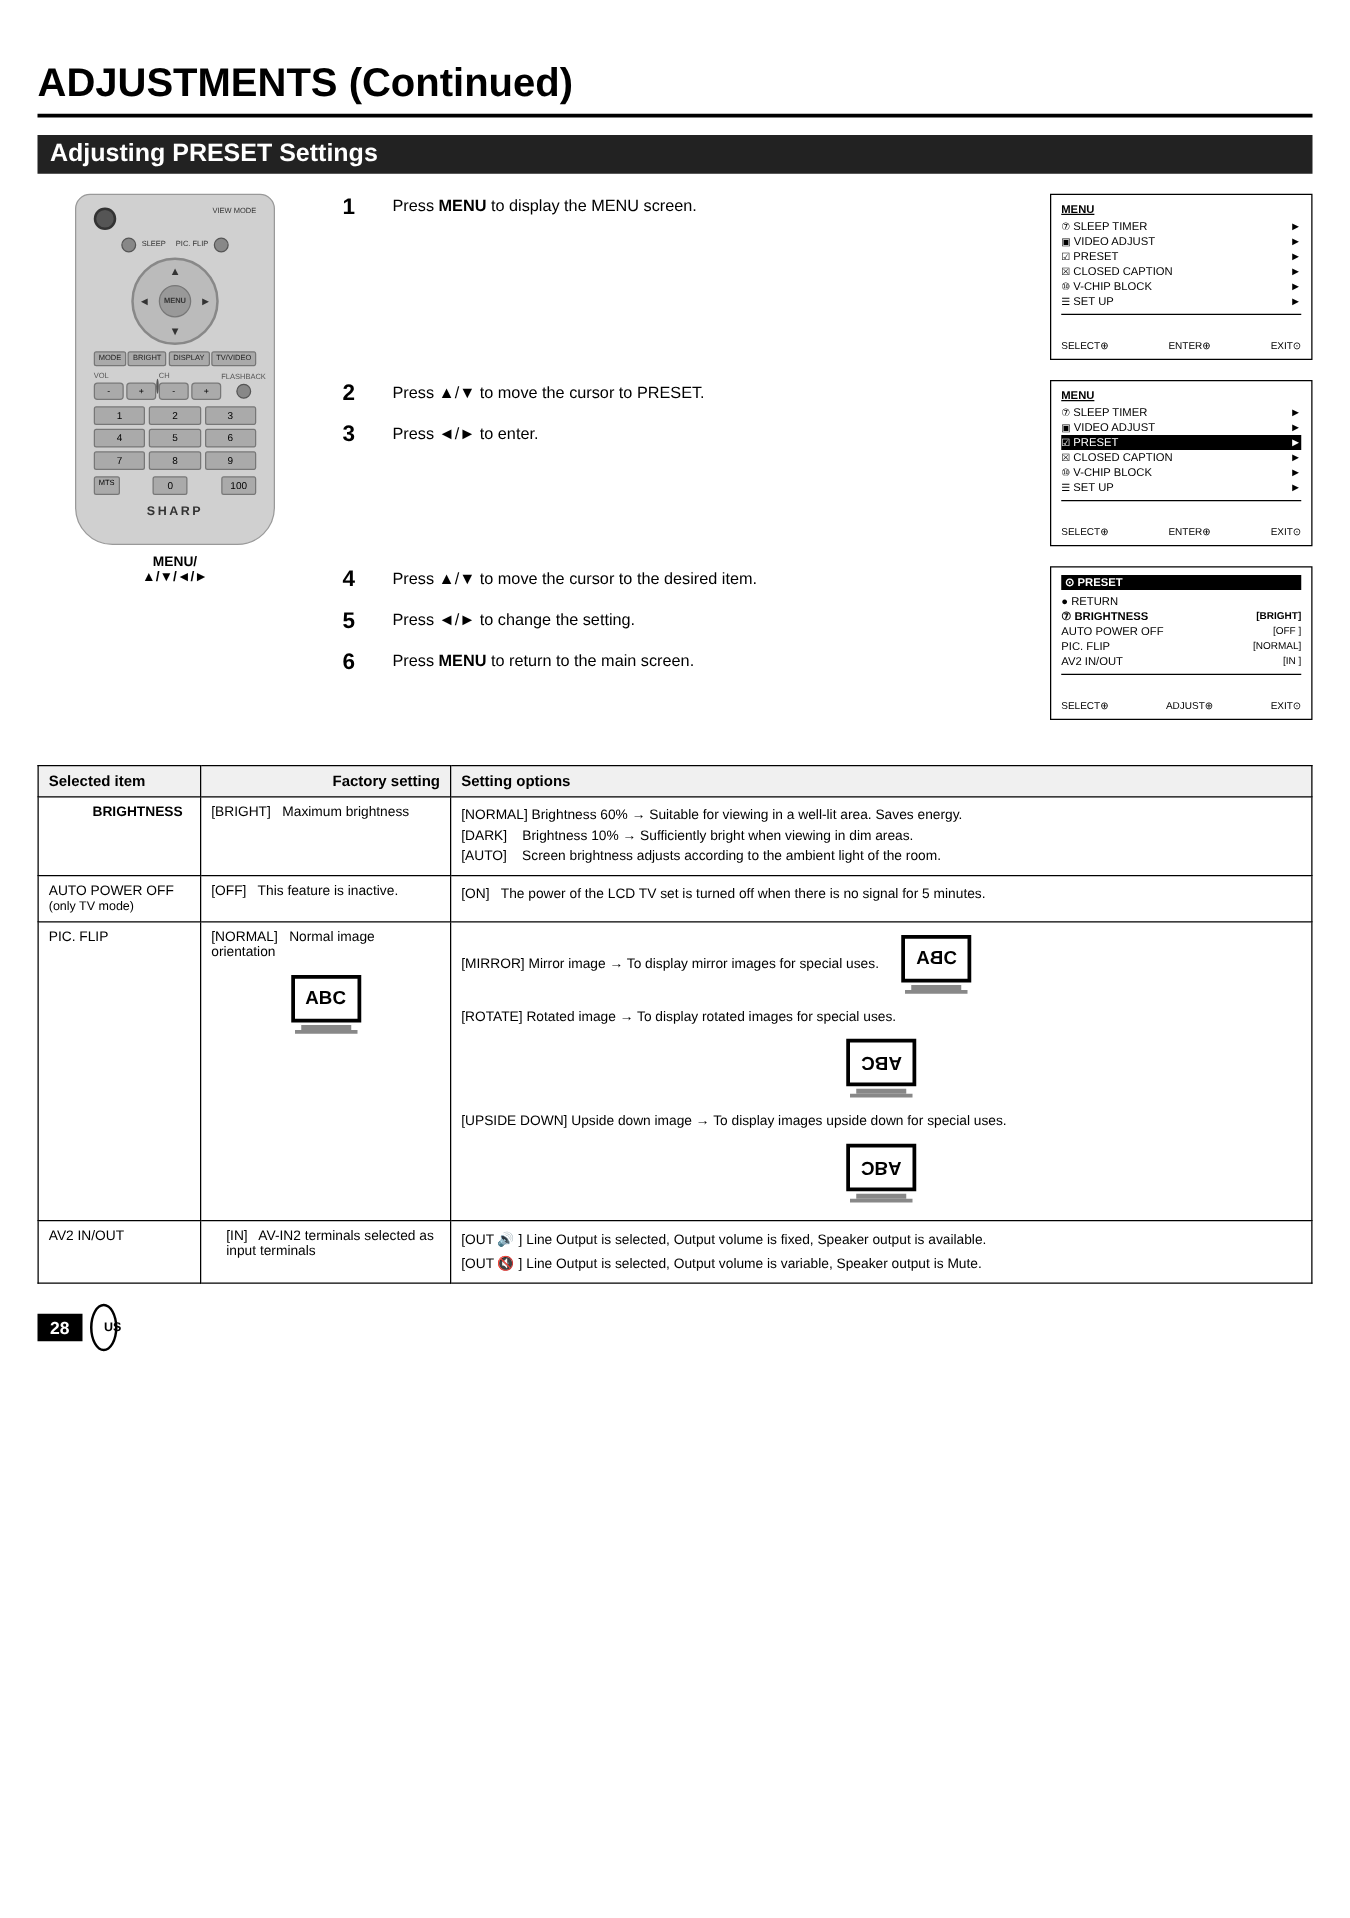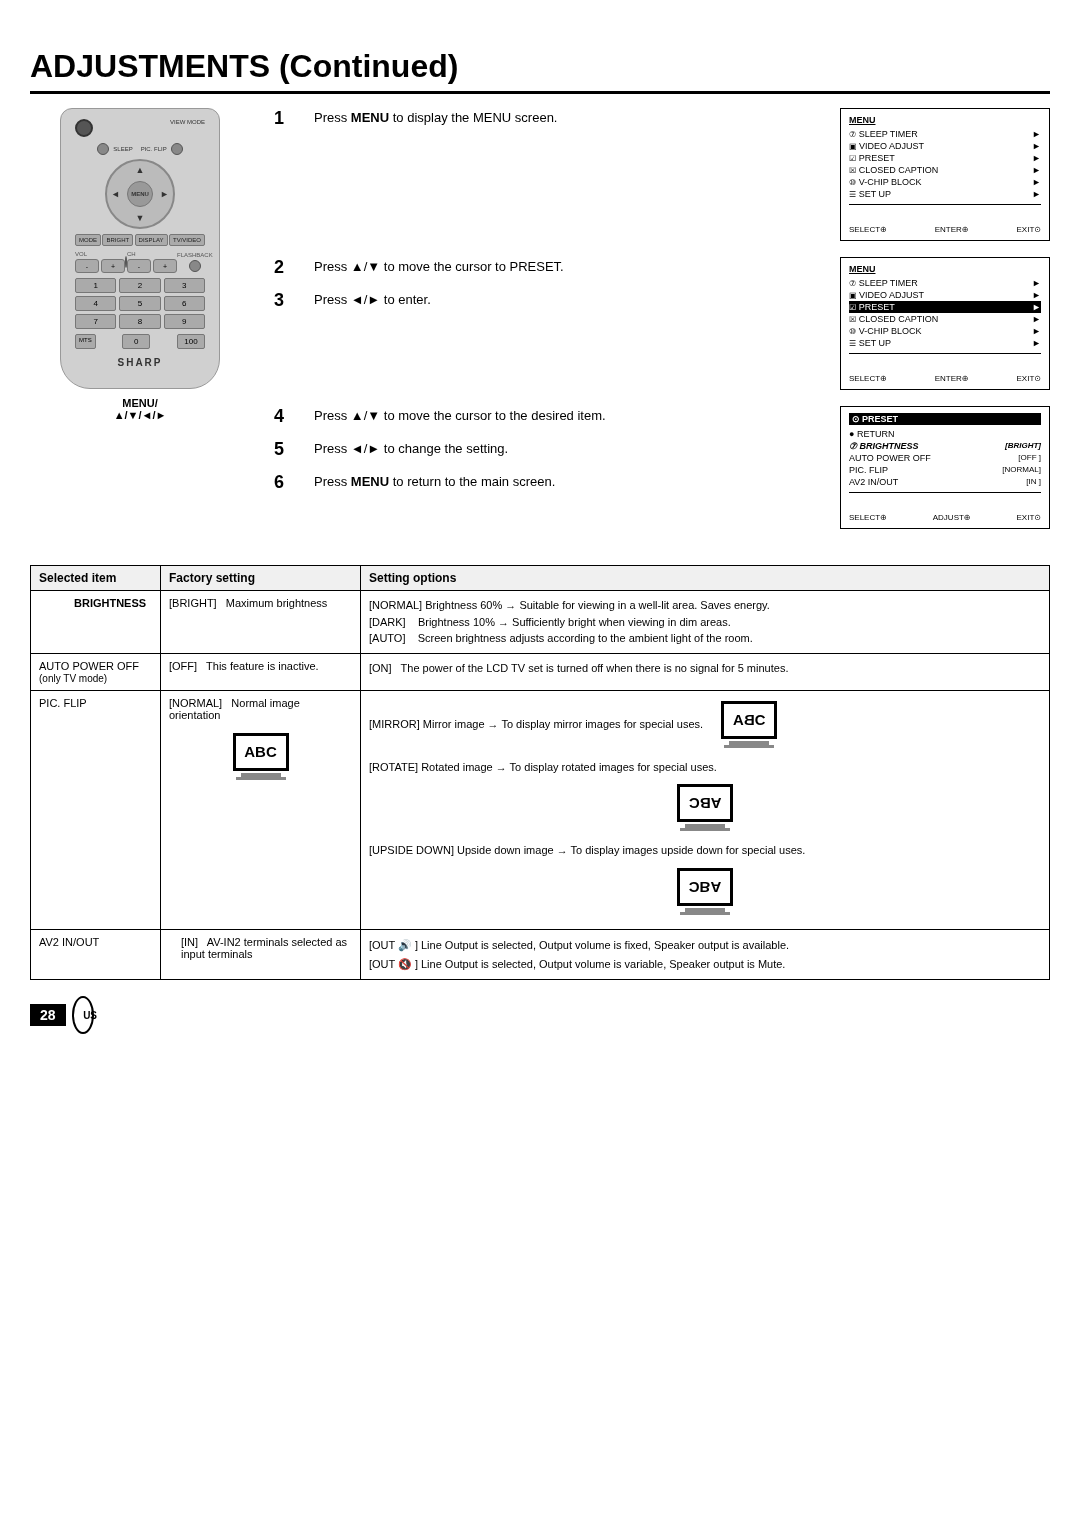--- a/index.html
+++ b/index.html
@@ -238,21 +238,20 @@
       font-weight: bold;
     }
     .preset-row {
       display: flex;
       justify-content: space-between;
       padding: 1px 0;
       font-size: 9px;
     }
     .preset-row.selected {
       font-weight: bold;
-      font-style: italic;
     }
 
     
     .settings-table {
       width: 100%;
       border-collapse: collapse;
       border: 1.5px solid #000;
       margin-top: 10px;
     }
     .settings-table th {
@@ -263,21 +262,21 @@
       background: #f0f0f0;
       text-align: left;
     }
     .settings-table td {
       border: 1.5px solid #000;
       padding: 6px 8px;
       font-size: 11px;
       vertical-align: top;
     }
     .settings-table .col-item { width: 130px; margin-top: 24px; }
-    .settings-table .col-factory { width: 200px; }
+    .settings-table .col-factory { width: 200px; text-align: right; }
     .settings-table .col-options { }
 
     .tv-illustration {
       display: inline-flex;
       flex-direction: column;
       align-items: center;
       margin: 4px 8px;
     }
     .tv-screen {
       width: 56px;
@@ -316,20 +315,21 @@
       padding-left: 15px;
     }
   </style>
 </head>
 <body>
 
 <div class="page-container">
 
   <h1 class="main-title">ADJUSTMENTS (Continued)</h1>
 
+  <div class="section-title">Adjusting PRESET Settings</div>
 
   <div class="content-area">
 
     <div class="left-col">
       <div class="remote">
         <div class="remote-top">
           <div class="remote-power-btn"></div>
           <div style="font-size:6px;color:#333;">VIEW MODE</div>
         </div>
         <div class="remote-circle-btns">

